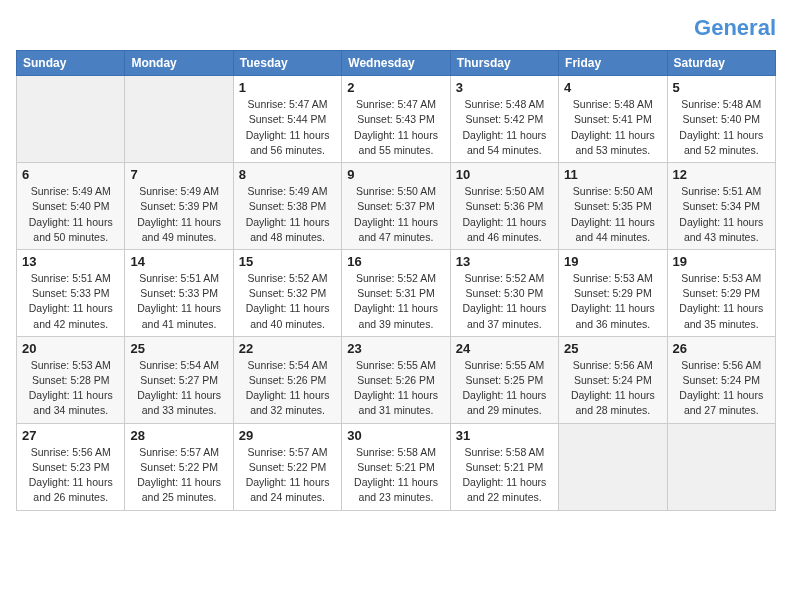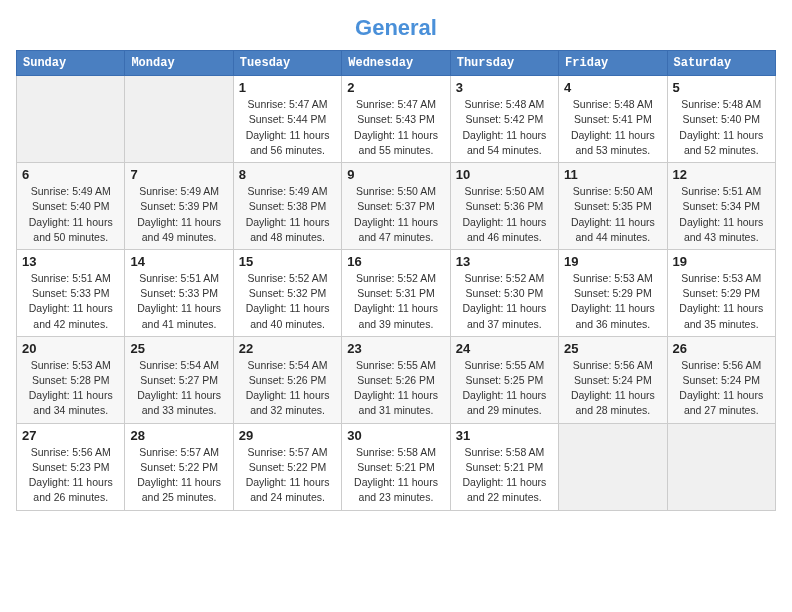--- a/index.html
+++ b/index.html
@@ -5,21 +5,21 @@
     * { box-sizing: border-box; margin: 0; padding: 0; }
     body {
       font-family: Arial, sans-serif;
       background: #fff;
       width: 792px;
       min-height: 612px;
       padding: 16px;
     }
     .header {
       display: flex;
-      justify-content: center;
+      justify-content: flex-end;
       align-items: flex-start;
       margin-bottom: 10px;
     }
     .logo {
       display: flex;
       align-items: center;
     }
     .logo-text {
       font-size: 22px;
       font-weight: bold;
@@ -43,21 +43,20 @@
       font-size: 11px;
     }
     .calendar th {
       background: #4a7fc1;
       color: #fff;
       padding: 5px 6px;
       text-align: left;
       font-size: 12px;
       font-weight: bold;
       border: 1px solid #3a6db1;
-      font-family: Liberation Mono, monospace;
     }
     .calendar td {
       border: 1px solid #ccc;
       vertical-align: top;
       padding: 4px 5px;
       width: 108px;
       min-height: 80px;
       background: #fff;
     }
     .calendar tr:nth-child(even) td { background: #f7f7f7; }

